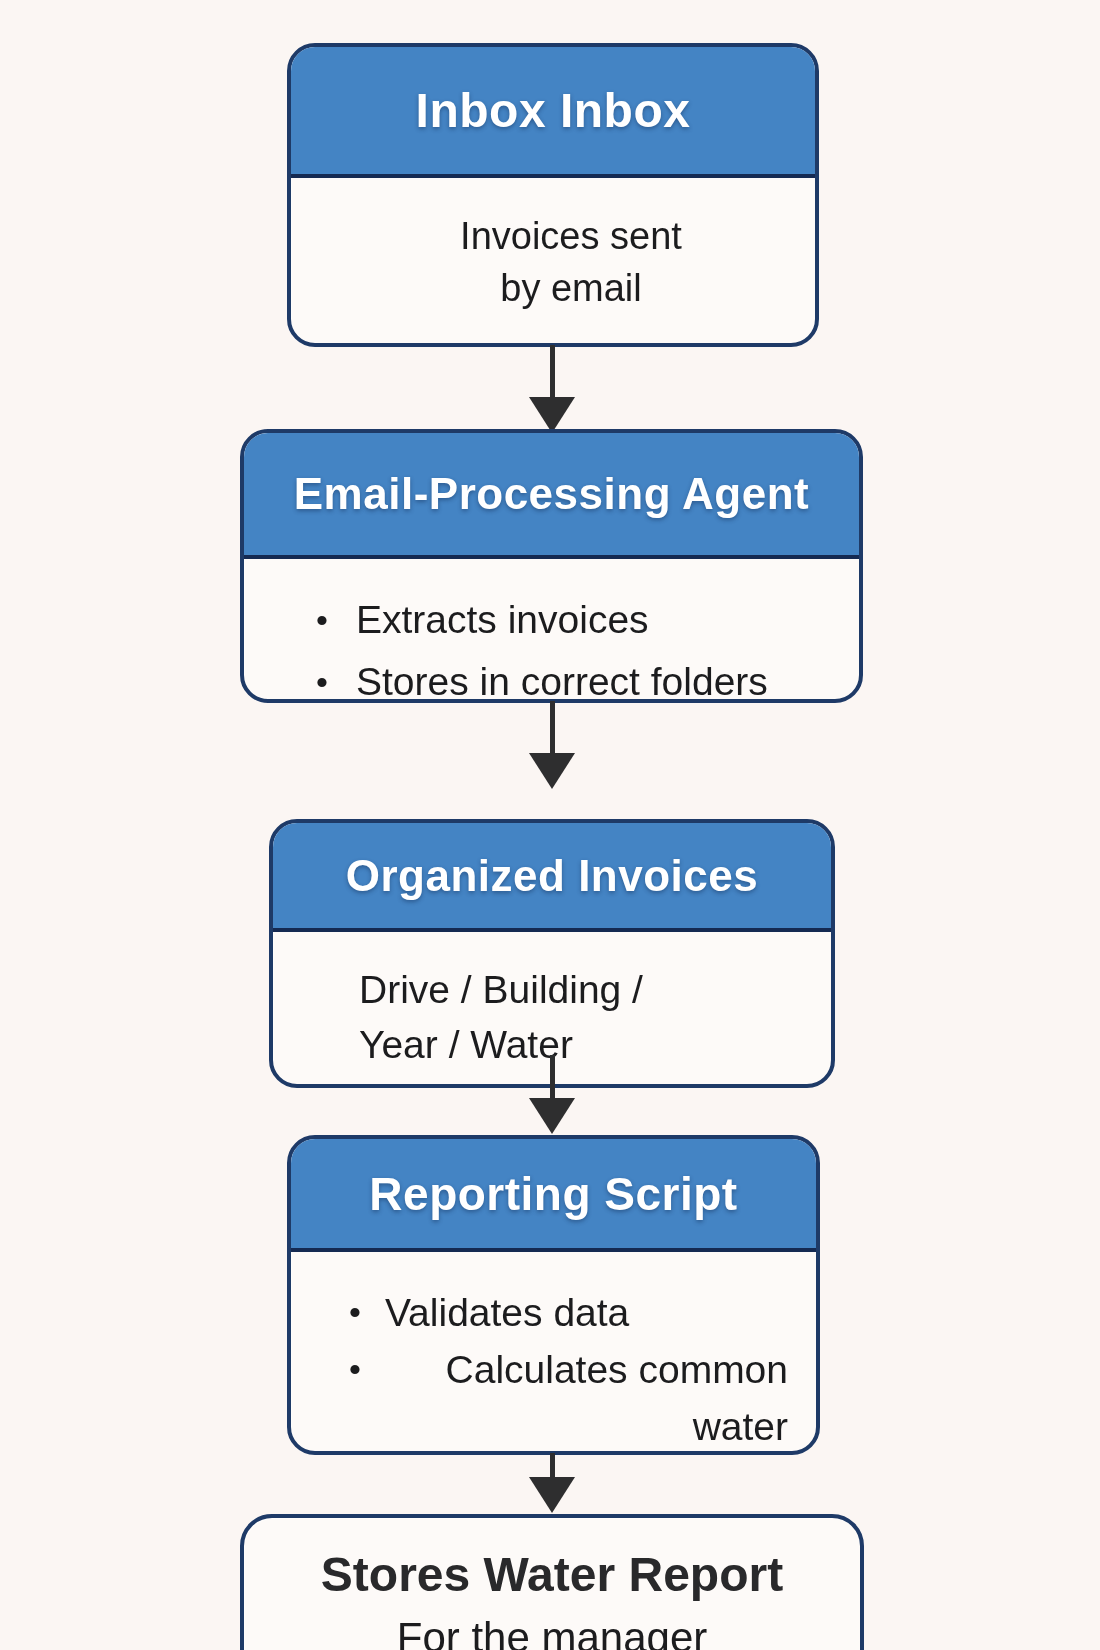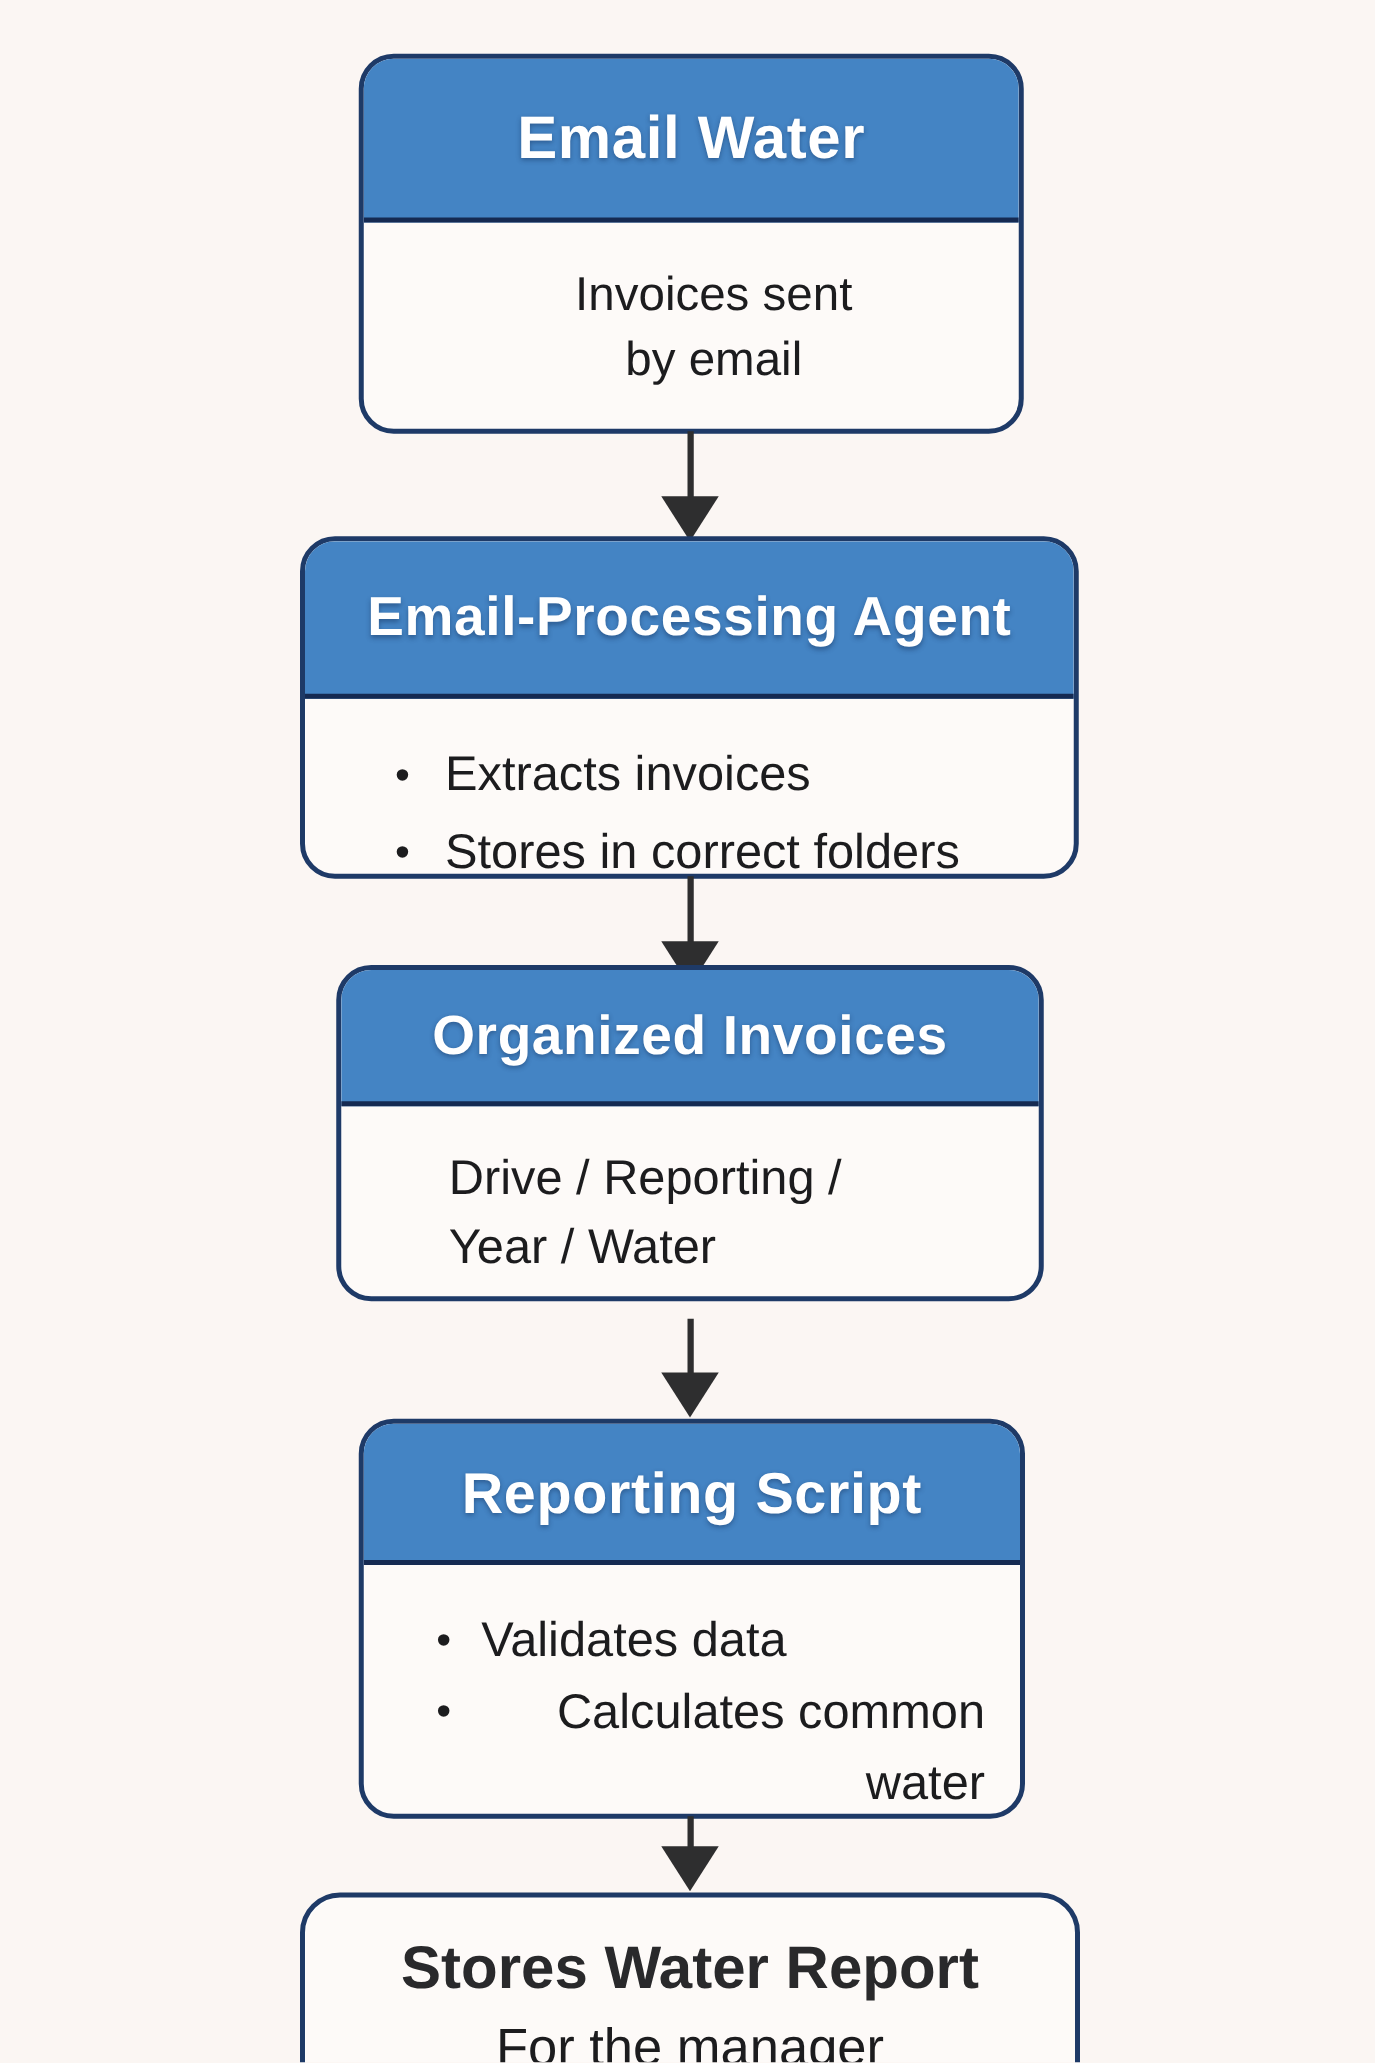--- a/index.html
+++ b/index.html
@@ -73,21 +73,21 @@
   .a4 .arrow-head{left:529px;top:1477px;}
 
   
   .n2{left:240px;top:429px;width:623px;height:274px;}
   .n2 .node-header{height:126px;}
   .n2 .node-title{font-size:44px;}
   .n2 .node-body{padding:30px 20px 0 72px;font-size:39px;line-height:62px;}
   .n2 .bullet-dot{width:40px;font-size:34px;}
 
   
-  .n3{left:269px;top:772px;width:566px;height:269px;}
+  .n3{left:269px;top:819px;width:566px;height:269px;}
   .n3 .node-header{height:109px;}
   .n3 .node-title{font-size:44px;}
   .n3 .node-body{padding:30px 20px 0 86px;font-size:39px;line-height:55px;}
 
   
   .n4{left:287px;top:1135px;width:533px;height:320px;}
   .n4 .node-header{height:113px;}
   .n4 .node-title{font-size:46px;}
   .n4 .node-body{padding:32px 28px 0 58px;font-size:39px;line-height:57px;}
   .n4 .bullet-dot{width:36px;font-size:34px;}
@@ -104,21 +104,21 @@
     color:var(--text_dark);font-size:42px;line-height:52px;
   }
 </style>
 </head>
 <body>
 
 <div class="canvas">
 
   <div class="node n1">
     <div class="node-header">
-      <div class="node-title">Email Water</div>
+      <div class="node-title">Inbox Inbox</div>
     </div>
     <div class="node-body centered-lines">
       <span class="body-line">Invoices sent</span>
       <span class="body-line">by email</span>
     </div>
   </div>
 
   <div class="arrow a1">
     <div class="arrow-shaft"></div>
     <div class="arrow-head"></div>
@@ -143,21 +143,21 @@
   <div class="arrow a2">
     <div class="arrow-shaft"></div>
     <div class="arrow-head"></div>
   </div>
 
   <div class="node n3">
     <div class="node-header">
       <div class="node-title">Organized Invoices</div>
     </div>
     <div class="node-body">
-      <span class="body-line">Drive / Reporting /</span>
+      <span class="body-line">Drive / Building /</span>
       <span class="body-line">Year / Water</span>
     </div>
   </div>
 
   <div class="arrow a3">
     <div class="arrow-shaft"></div>
     <div class="arrow-head"></div>
   </div>
 
   <div class="node n4">

